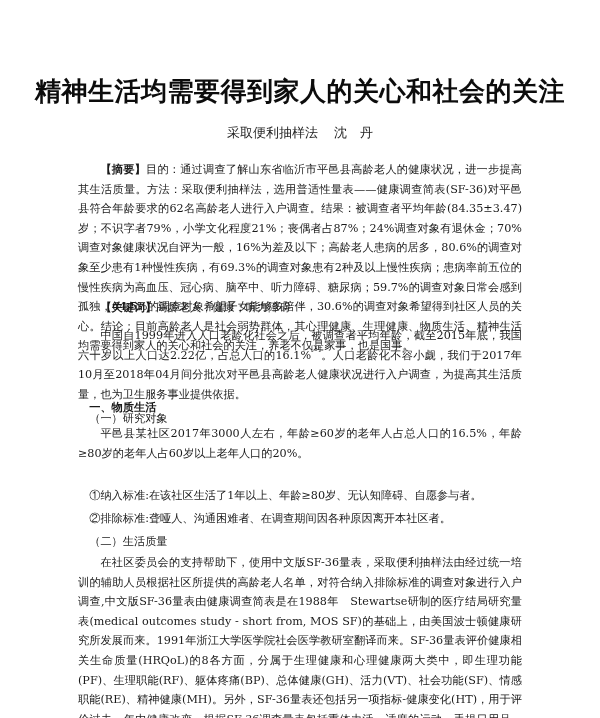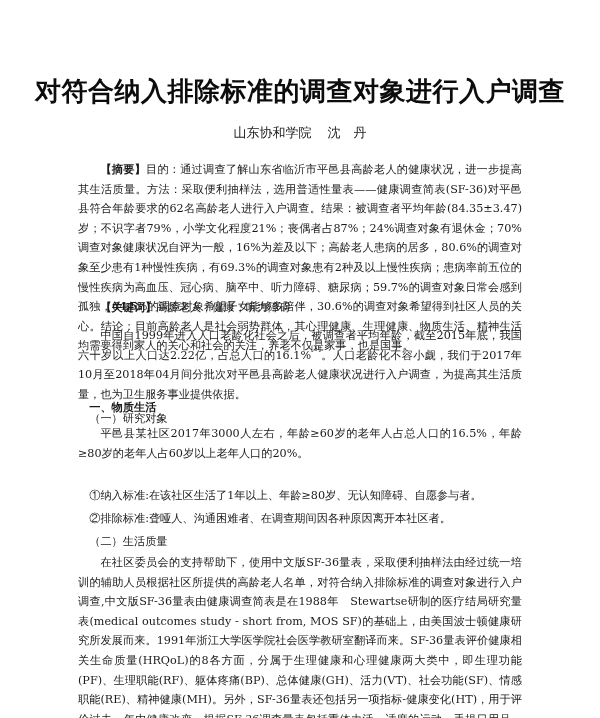--- a/index.html
+++ b/index.html
@@ -35,24 +35,24 @@
     .crit1 { top: 486px; text-indent: 1em; }
     .crit2 { top: 509px; text-indent: 1em; }
     .sub2 { top: 532px; text-indent: 1em; }
     .p-method { top: 553px; }
     .p { margin: 0; text-indent: 2em; }
     sup { font-size: 7px; vertical-align: top; line-height: 1; }
   </style>
 </head>
 <body>
 
-<div class="title">对符合纳入排除标准的调查对象进行入户调查</div>
+<div class="title">精神生活均需要得到家人的关心和社会的关注</div>
 
 <div class="author">
-  <span>山东协和学院</span>
+  <span>采取便利抽样法</span>
   <span>沈　丹</span>
 </div>
 
 <div class="body-text abstract">
   <p class="p"><span class="label">【摘要】</span><span>目的：通过调查了解山东省临沂市平邑县高龄老人的健康状况，进一步提高其生活质量。方法：采取便利抽样法，选用普适性量表——健康调查简表(SF-36)对平邑县符合年龄要求的62名高龄老人进行入户调查。结果：被调查者平均年龄(84.35±3.47)岁；不识字者79%，小学文化程度21%；丧偶者占87%；24%调查对象有退休金；70%调查对象健康状况自评为一般，16%为差及以下；高龄老人患病的居多，80.6%的调查对象至少患有1种慢性疾病，有69.3%的调查对象患有2种及以上慢性疾病；患病率前五位的慢性疾病为高血压、冠心病、脑卒中、听力障碍、糖尿病；59.7%的调查对象日常会感到孤独，64.5%的调查对象希望子女能够多陪伴，30.6%的调查对象希望得到社区人员的关心。结论：目前高龄老人是社会弱势群体，其心理健康、生理健康、物质生活、精神生活均需要得到家人的关心和社会的关注，养老不仅是家事，也是国事。</span></p>
 </div>
 
 <div class="body-text keywords">
   <span class="label">【关键词】</span><span>高龄老人；健康；听力障碍</span>
 </div>

